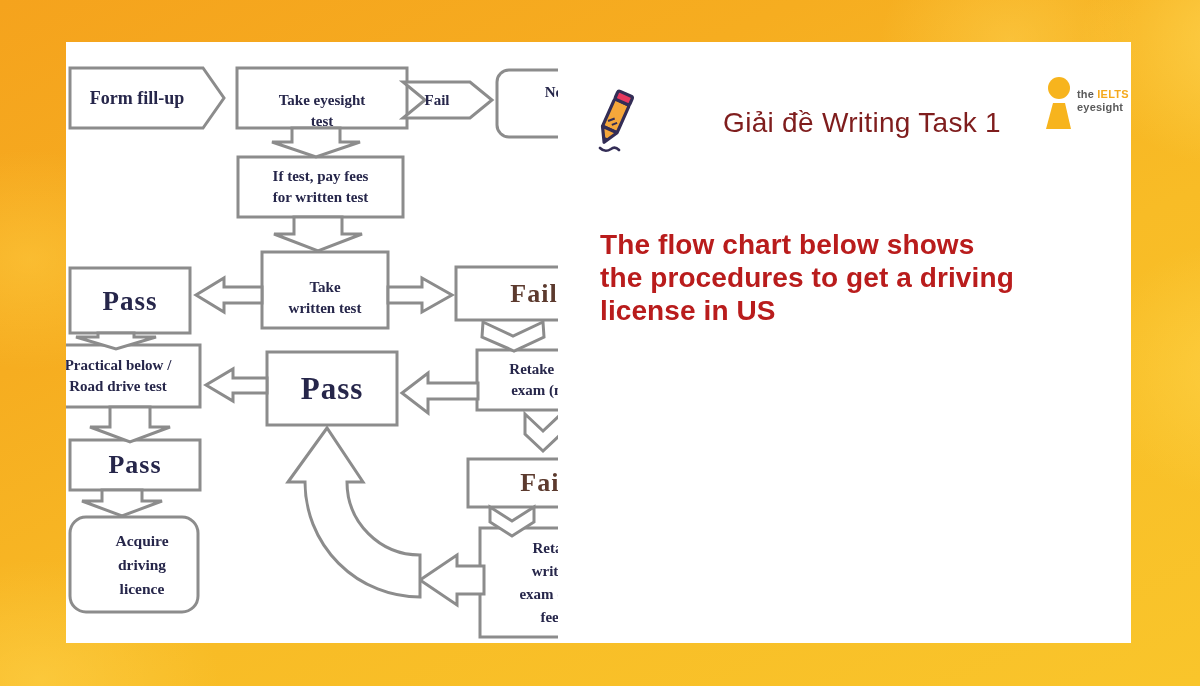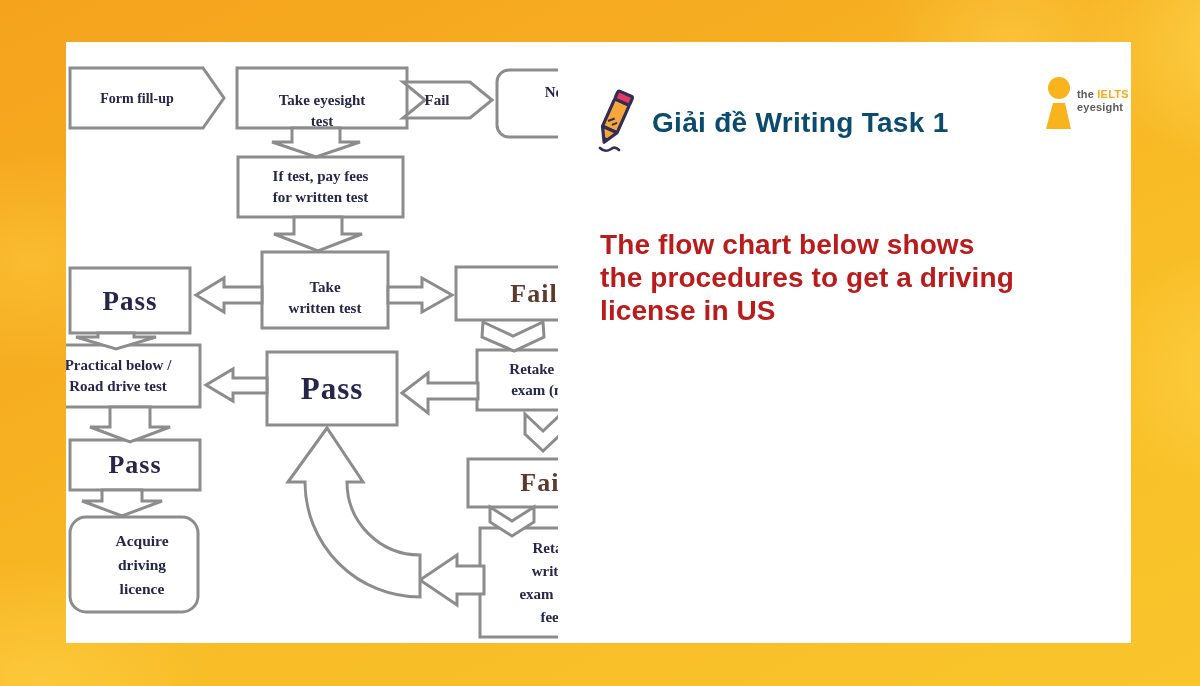--- a/index.html
+++ b/index.html
@@ -15,21 +15,21 @@
   .card{position:absolute;left:66px;top:42px;width:1065px;height:601px;background:#ffffff;}
   .flow{position:absolute;left:0;top:0;width:492px;height:601px;overflow:hidden;background:#fff;}
   .flow svg{position:absolute;left:-40px;top:0;}
   .flow svg *{stroke:#8c8c8c;stroke-width:3;fill:#ffffff;stroke-linejoin:miter;}
   .flabel{position:absolute;display:flex;align-items:center;justify-content:center;
     text-align:center;white-space:pre-line;font-family:"Liberation Serif",serif;
     font-weight:bold;color:#26264a;line-height:21px;}
   .big{font-size:27px;line-height:30px;letter-spacing:1px;}
   .failbig{color:#5c3a2e;}
   .hdr-title{position:absolute;left:586px;top:60px;width:420px;
-    font-size:28px;font-weight:700;color:#0c4a6e;line-height:42px;letter-spacing:.3px;}
+    font-size:28px;font-weight:400;color:#7f1d1d;line-height:42px;letter-spacing:.3px;text-align:center;}
   .prompt{position:absolute;left:534px;top:186px;width:420px;
     font-size:28px;font-weight:700;color:#b91c1c;line-height:33px;letter-spacing:.1px;}
   .pencil{position:absolute;left:528px;top:46px;width:48px;height:66px;}
   .logo{position:absolute;left:968px;top:30px;width:150px;height:80px;}
   .logo-text{position:absolute;left:43px;top:16px;font-size:11px;font-weight:700;
     color:#5b5b5b;line-height:13px;letter-spacing:.2px;}
   .logo-text .y{color:#f5a91c;margin-top:24px;}
 </style>
 </head>
 <body>
@@ -71,21 +71,21 @@
         <polygon points="36,448 76,448 76,459 96,459 56,474 16,459 36,459"></polygon>
         <polygon points="201,336 167,336 167,327 140,343 167,359 167,351 201,351"></polygon>
         <polygon points="412,341 362,341 362,331 336,351 362,371 362,357 412,357"></polygon>
         <polygon points="418,524 391,524 391,513 354,538 391,563 391,552 418,552"></polygon>
         <polygon points="417,280 447,294 477,280 478,295 448,309 416,295"></polygon>
         <polygon points="459,372 477,389 495,372 495,392 477,409 459,392"></polygon>
         <polygon points="424,465 446,479 468,465 468,480 446,494 424,480"></polygon>
         <path d="M 222 440 L 261 386 L 297 440 L 281 440 A 73 73 0 0 0 354 513 L 354 555 A 115 115 0 0 1 239 440 Z"></path>
       </svg>
 
-      <div class="flabel" style="left:4px;top:26px;width:134px;height:60px;font-size:14px;">Form fill-up</div>
+      <div class="flabel" style="left:4px;top:26px;width:134px;height:60px;font-size:18px;">Form fill-up</div>
       <div class="flabel" style="left:171px;top:26px;width:170px;height:60px;font-size:15px;margin-top:13px;">Take eyesight
 test</div>
       <div class="flabel" style="left:337px;top:40px;width:68px;height:36px;font-size:15px;">Fail</div>
       <div class="flabel" style="left:431px;top:28px;width:160px;height:67px;font-size:15px;line-height:24px;">No license
 given</div>
       <div class="flabel" style="left:172px;top:115px;width:165px;height:60px;font-size:15px;">If test, pay fees
 for written test</div>
       <div class="flabel" style="left:196px;top:210px;width:126px;height:92px;font-size:15px;">Take
 written test</div>
       <div class="flabel big" style="left:4px;top:226px;width:120px;height:65px;">Pass</div>

